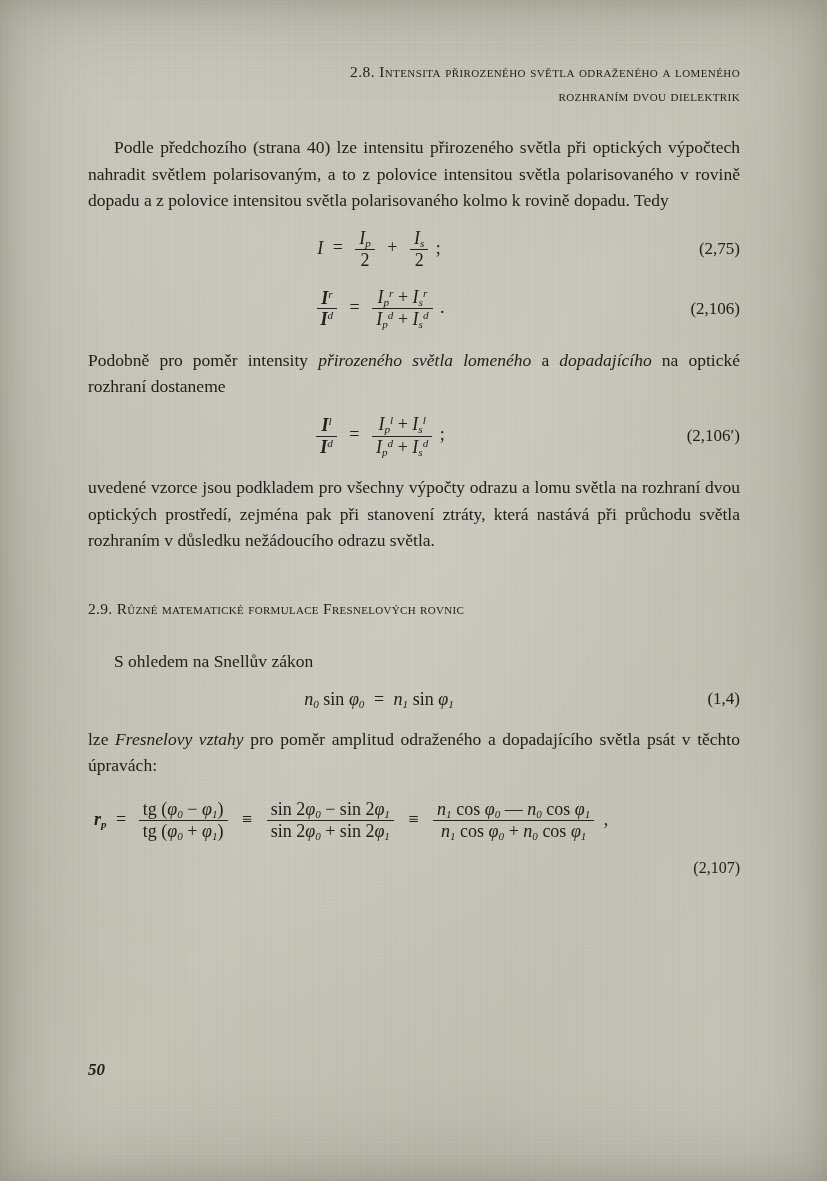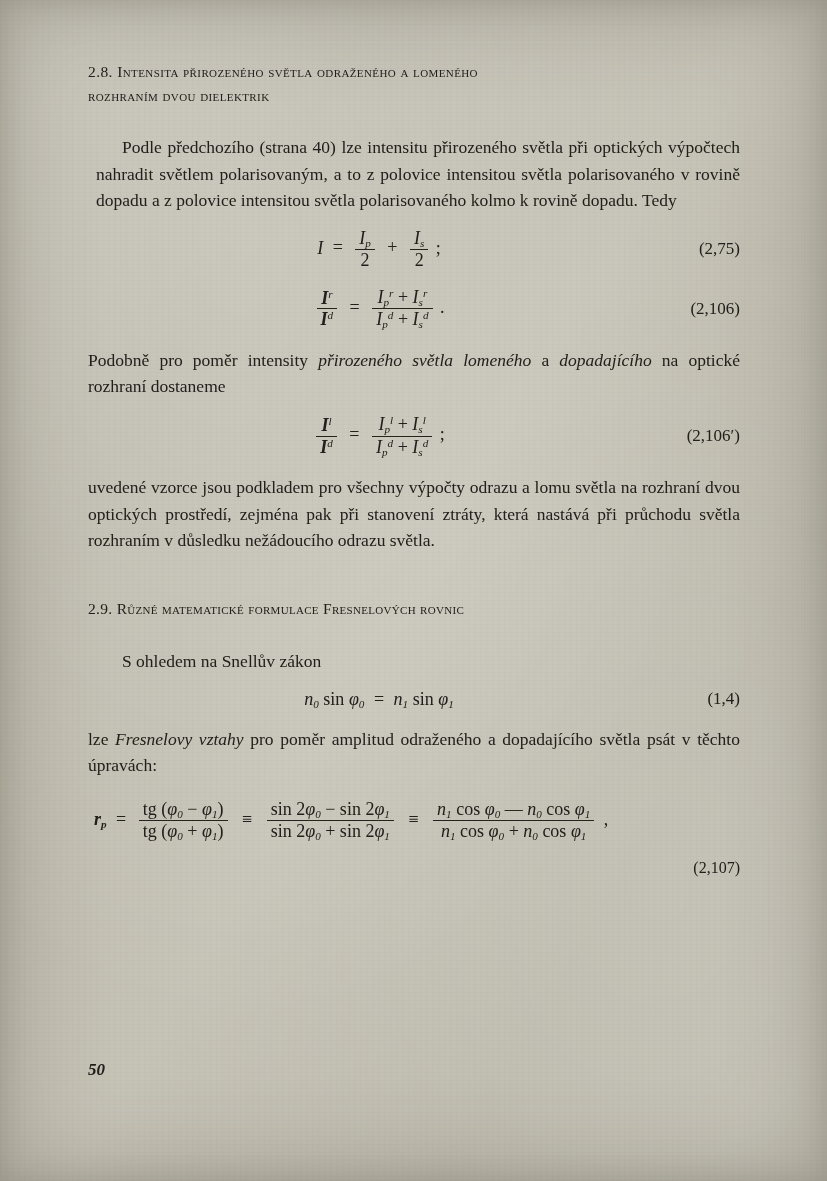--- a/index.html
+++ b/index.html
@@ -34,36 +34,36 @@
     pointer-events: none;
     box-shadow: inset 0 0 90px rgba(90,85,70,0.35), inset 0 0 25px rgba(120,115,100,0.25);
   }
   .content {
     position: absolute;
     left: 88px;
     top: 60px;
     width: 652px;
   }
   .sec-head {
-    text-align: left;
+    text-align: right;
     font-size: 15.5px;
     letter-spacing: .4px;
     line-height: 1.55;
     margin-bottom: 26px;
   }
   .sec-head .num { font-variant: normal; }
   .sc { font-variant: small-caps; }
   p.body {
     font-size: 17.5px;
     line-height: 1.52;
     text-align: justify;
     margin: 0 0 14px 0;
     text-indent: 0;
   }
-  p.indent { text-indent: 26px; margin-left: 8px; }
+  p.indent { text-indent: 26px; }
   .eq-row {
     display: flex;
     align-items: center;
     margin: 14px 0 16px 0;
   }
   .eq-spacer { flex: 1 1 auto; }
   .eq-body {
     flex: 0 0 auto;
     font-size: 18px;
     margin-left: 20px;

